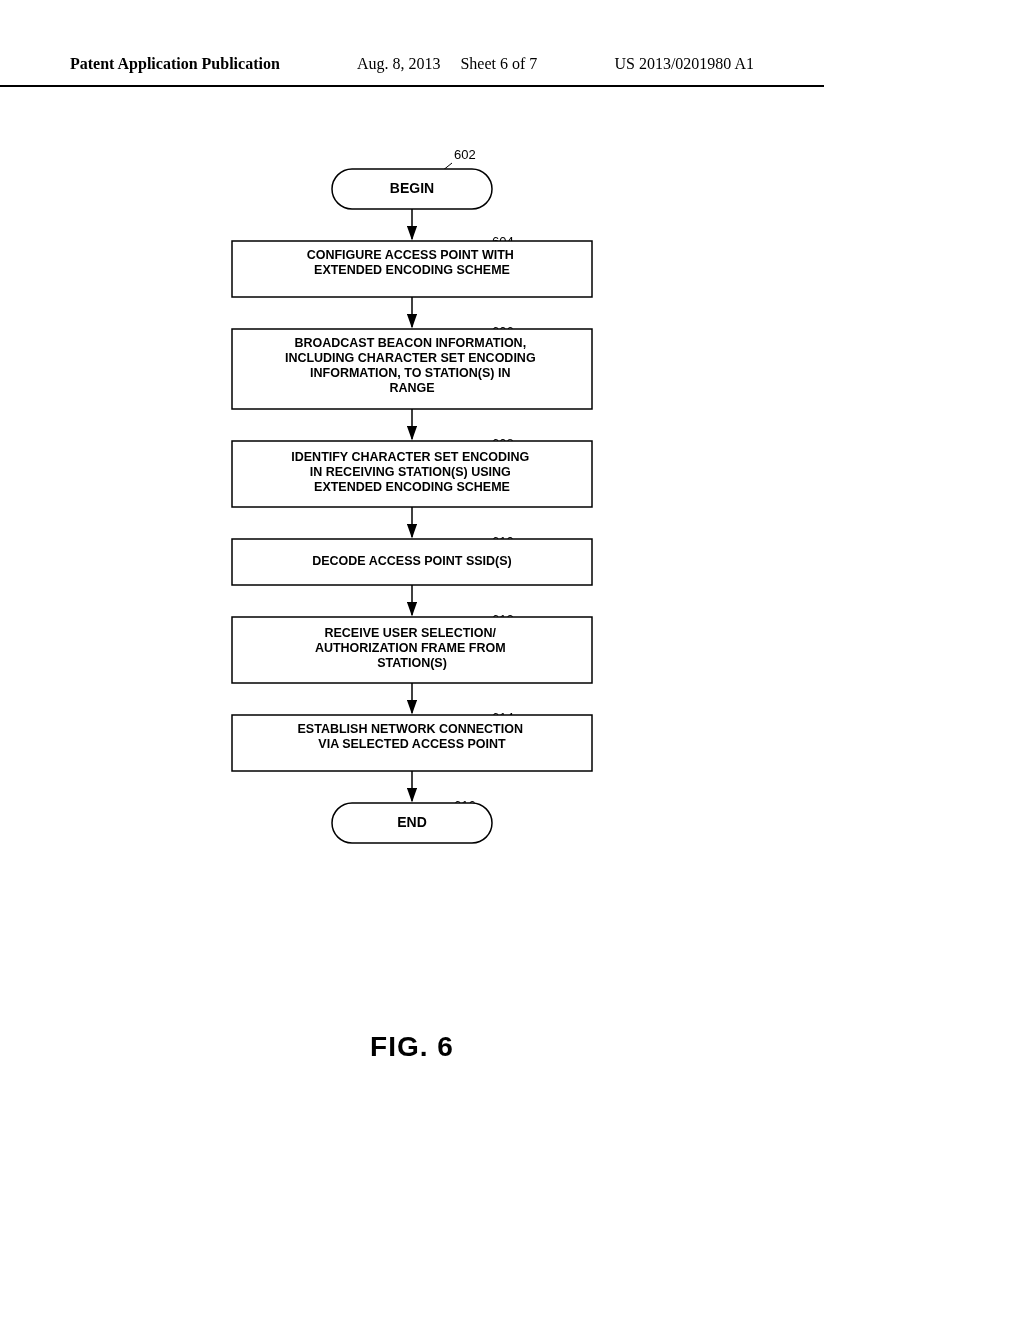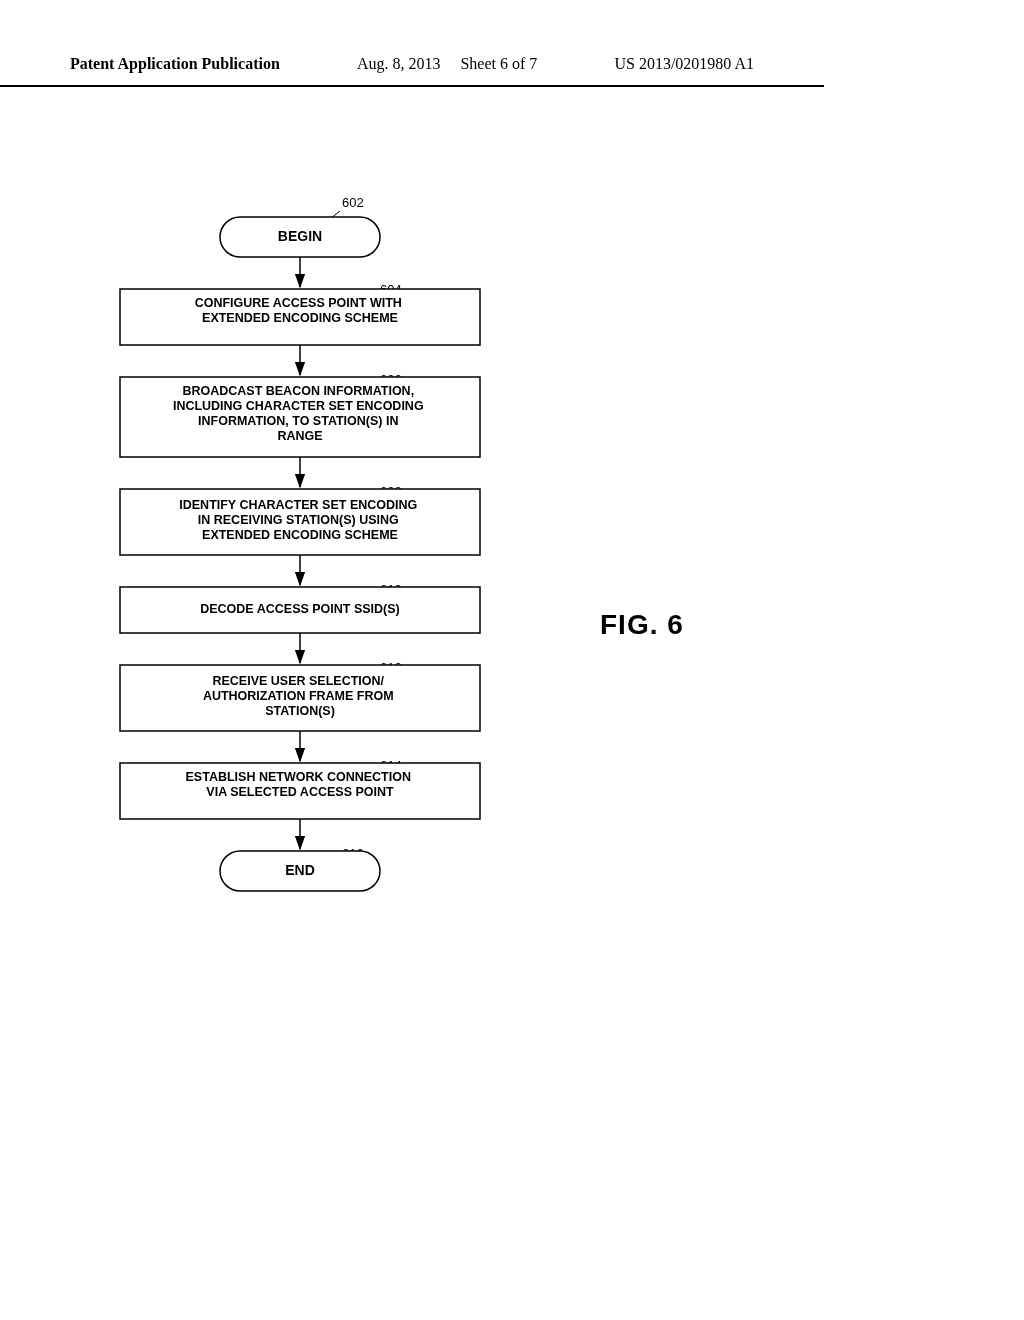--- a/index.html
+++ b/index.html
@@ -47,38 +47,38 @@
     .header-right {
       font-size: 16px;
       color: #000;
       font-weight: normal;
       text-align: right;
     }
 
     
     .diagram-container {
       display: flex;
-      flex-direction: row;
+      flex-direction: column;
       align-items: center;
-      padding-top: 72px;
+      padding-top: 24px;
       position: relative;
     }
 
     
     .flowchart-svg {
       width: 600px;
       height: 900px;
     }
 
     
     .figure-label {
       text-align: center;
       font-size: 28px;
       font-weight: bold;
-      margin-top: 32px;
+      margin-top: 20px;
       font-family: Arial, Helvetica, sans-serif;
       letter-spacing: 1px;
     }
   </style>
 </head>
 <body>
 
 <div class="page">
 
   <div class="header">

